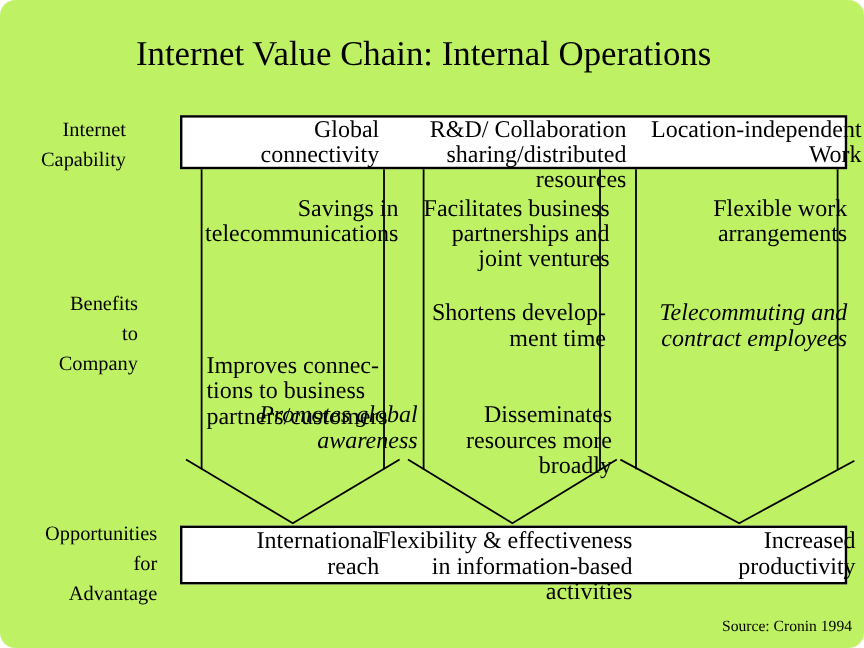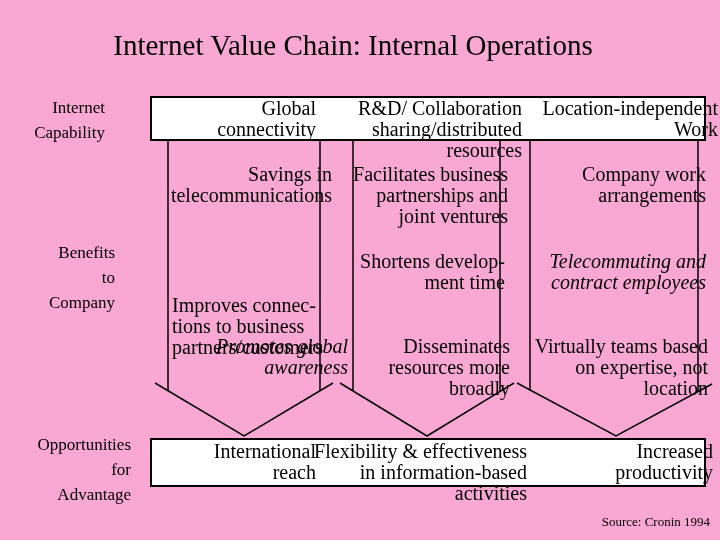--- a/index.html
+++ b/index.html
@@ -1,23 +1,24 @@
 <!DOCTYPE html>
 <html><head>
 <meta charset="utf-8">
 <style>
   html, body { margin: 0; padding: 0; background: #ffffff; }
   .slide {
     position: relative;
     width: 720px;
     height: 540px;
-    background: #f9a8d4;
+    background: #bef264;
     color: #000000;
     font-family: "Liberation Serif", "DejaVu Serif", serif;
     overflow: hidden;
+    border-radius: 13px;
   }
   .pre { white-space: pre-line; }
   .abs { position: absolute; }
   .t16 { font-size: 20px; line-height: 21px; }
   .t17 { font-size: 17px; line-height: 25px; }
   .ctr { text-align: right; }
   .lft { text-align: left; }
 
   .slide-title {
     position: absolute;
@@ -106,27 +107,24 @@
 
   <div class="abs t16 ctr pre" style="left:325px; top:251px; width:180px;">Shortens develop-
 ment time</div>
   <div class="abs t16 ctr pre" style="left:328px; top:164px; width:180px;">Facilitates business
 partnerships and
 joint ventures</div>
   <div class="abs t16 ctr pre" style="left:330px; top:336px; width:180px;">Disseminates
 resources more
 broadly</div>
 
-  <div class="abs t16 ctr pre" style="left:526px; top:164px; width:180px;">Company work
+  <div class="abs t16 ctr pre" style="left:526px; top:164px; width:180px;">Flexible work
 arrangements</div>
   <div class="abs t16 ctr pre" style="left:526px; top:251px; width:180px;font-style:italic;">Telecommuting and
 contract employees</div>
-  <div class="abs t16 ctr pre" style="left:524px; top:336px; width:184px;">Virtually teams based
-on expertise, not
-location</div>
 
   <div class="box box-bottom"></div>
   <div class="abs t16 ctr pre" style="left:146px; top:441px; width:170px;">International
 reach</div>
   <div class="abs t16 ctr pre" style="left:307px; top:441px; width:220px;">Flexibility &amp; effectiveness
 in information-based activities</div>
   <div class="abs t16 ctr pre" style="left:533px; top:441px; width:180px;">Increased
 productivity</div>
 
   <div class="source-note">Source: Cronin 1994</div>

